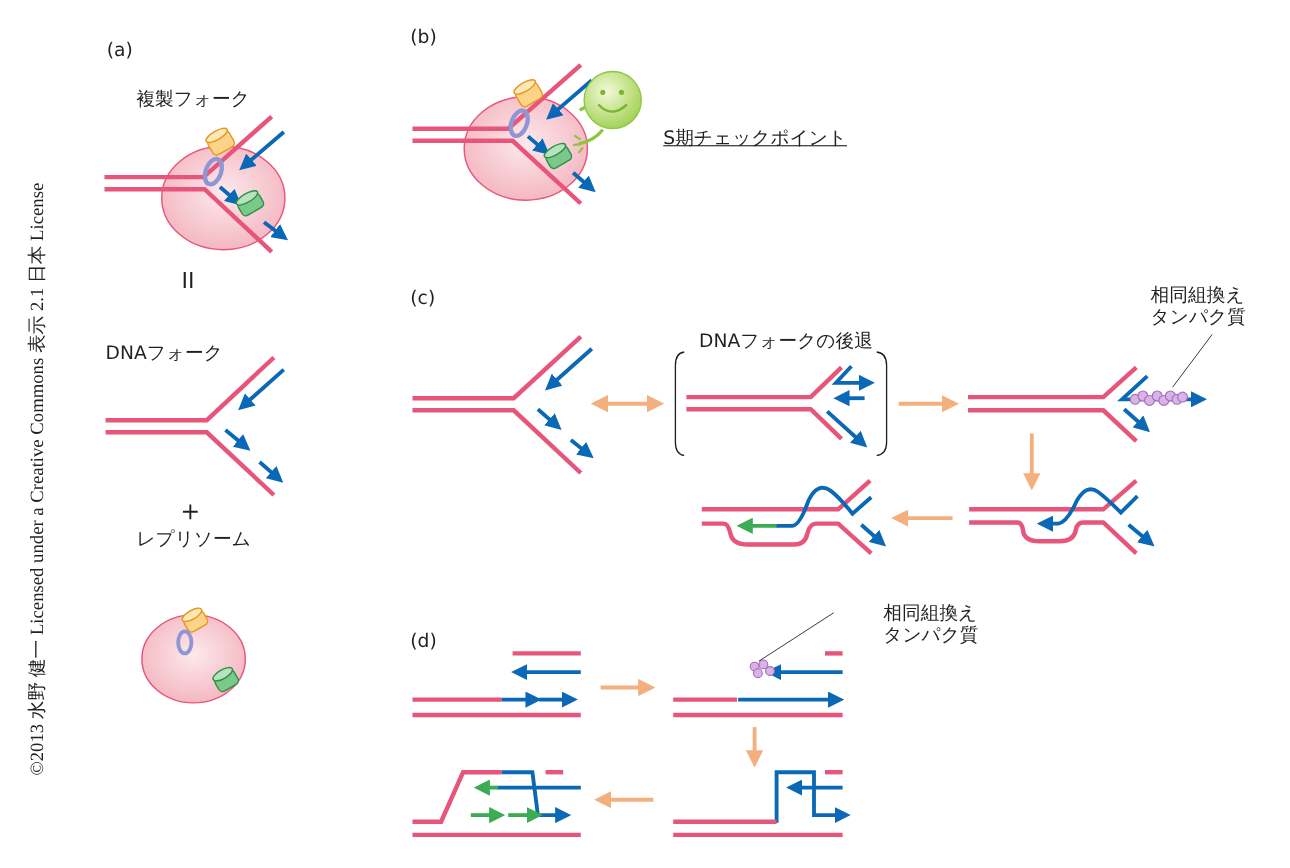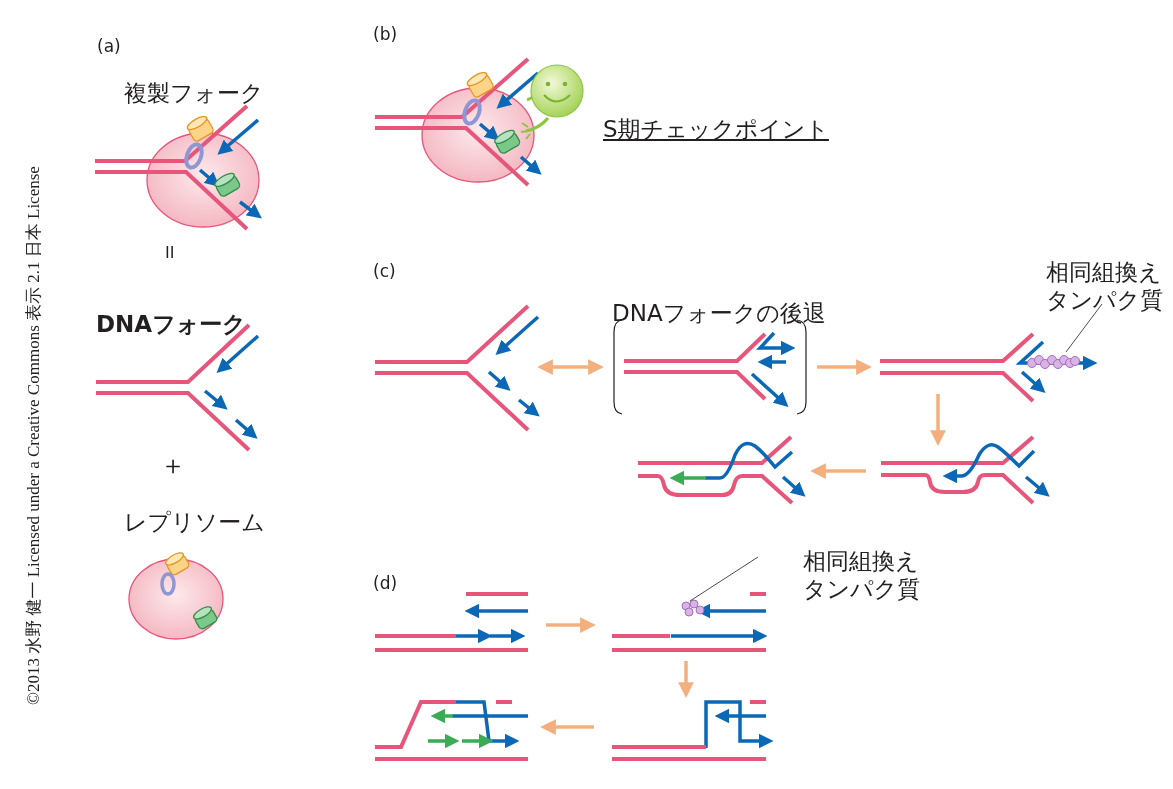--- a/index.html
+++ b/index.html
@@ -1,36 +1,36 @@
 <!DOCTYPE html>
 <html><head>
 <meta charset="utf-8">
 <style>
   html, body { margin:0; padding:0; background:#ffffff; }
   body { width:1173px; height:789px; position:relative; overflow:hidden;
          font-family:"DejaVu Sans", "Liberation Sans", sans-serif; color:#222; }
-  .label { position:absolute; font-size:23px; line-height:1.2; white-space:nowrap; color:#231f20; }
+  .label { position:absolute; font-size:17px; line-height:1.2; white-space:nowrap; color:#231f20; }
   .panel-label { position:absolute; font-size:17px; color:#231f20; }
   .copyright { position:absolute; left:20px; top:395px; transform-origin:0 0;
                transform: translate(0,0) rotate(-90deg); font-family:"Liberation Serif", serif;
                font-size:17px; color:#222; white-space:nowrap; }
   svg.diagram { position:absolute; left:0; top:0; }
   .center { text-align:center;margin-top:41px; }
 </style>
 </head>
 <body>
 
 <div class="copyright" style="left:22px; top:705px;">©2013 水野 健一 Licensed under a Creative Commons 表示 2.1 日本 License</div>
 
 <div class="panel-label" style="left:97px; top:36px;">(a)</div>
 <div class="label" style="left:124px; top:80px;">複製フォーク</div>
-<div class="label" style="left:165px; top:243px; font-size:16px;">II</div>
-<div class="label" style="left:96px; top:311px;font-weight:bold;">DNAフォーク</div>
+<div class="label" style="left:165px; top:243px; font-size:20px;">II</div>
+<div class="label" style="left:96px; top:311px;">DNAフォーク</div>
 <div class="label" style="left:160px; top:450px; font-size:26px;">＋</div>
-<div class="label" style="left:124px; top:509px;text-align:center;">レプリソーム</div>
+<div class="label" style="left:124px; top:480px;text-align:center;">レプリソーム</div>
 
 <div class="panel-label" style="left:373px; top:24px;">(b)</div>
 <div class="label" style="left:603px; top:116px;text-decoration:underline;">S期チェックポイント</div>
 
 <div class="panel-label" style="left:373px; top:261px;">(c)</div>
 <div class="label center" style="left:612px; top:259px; width:205px;">
   <div>DNAフォークの後退</div>
 </div>
 <div class="label" style="left:1046px; top:259px;">
   <div>相同組換え</div>

